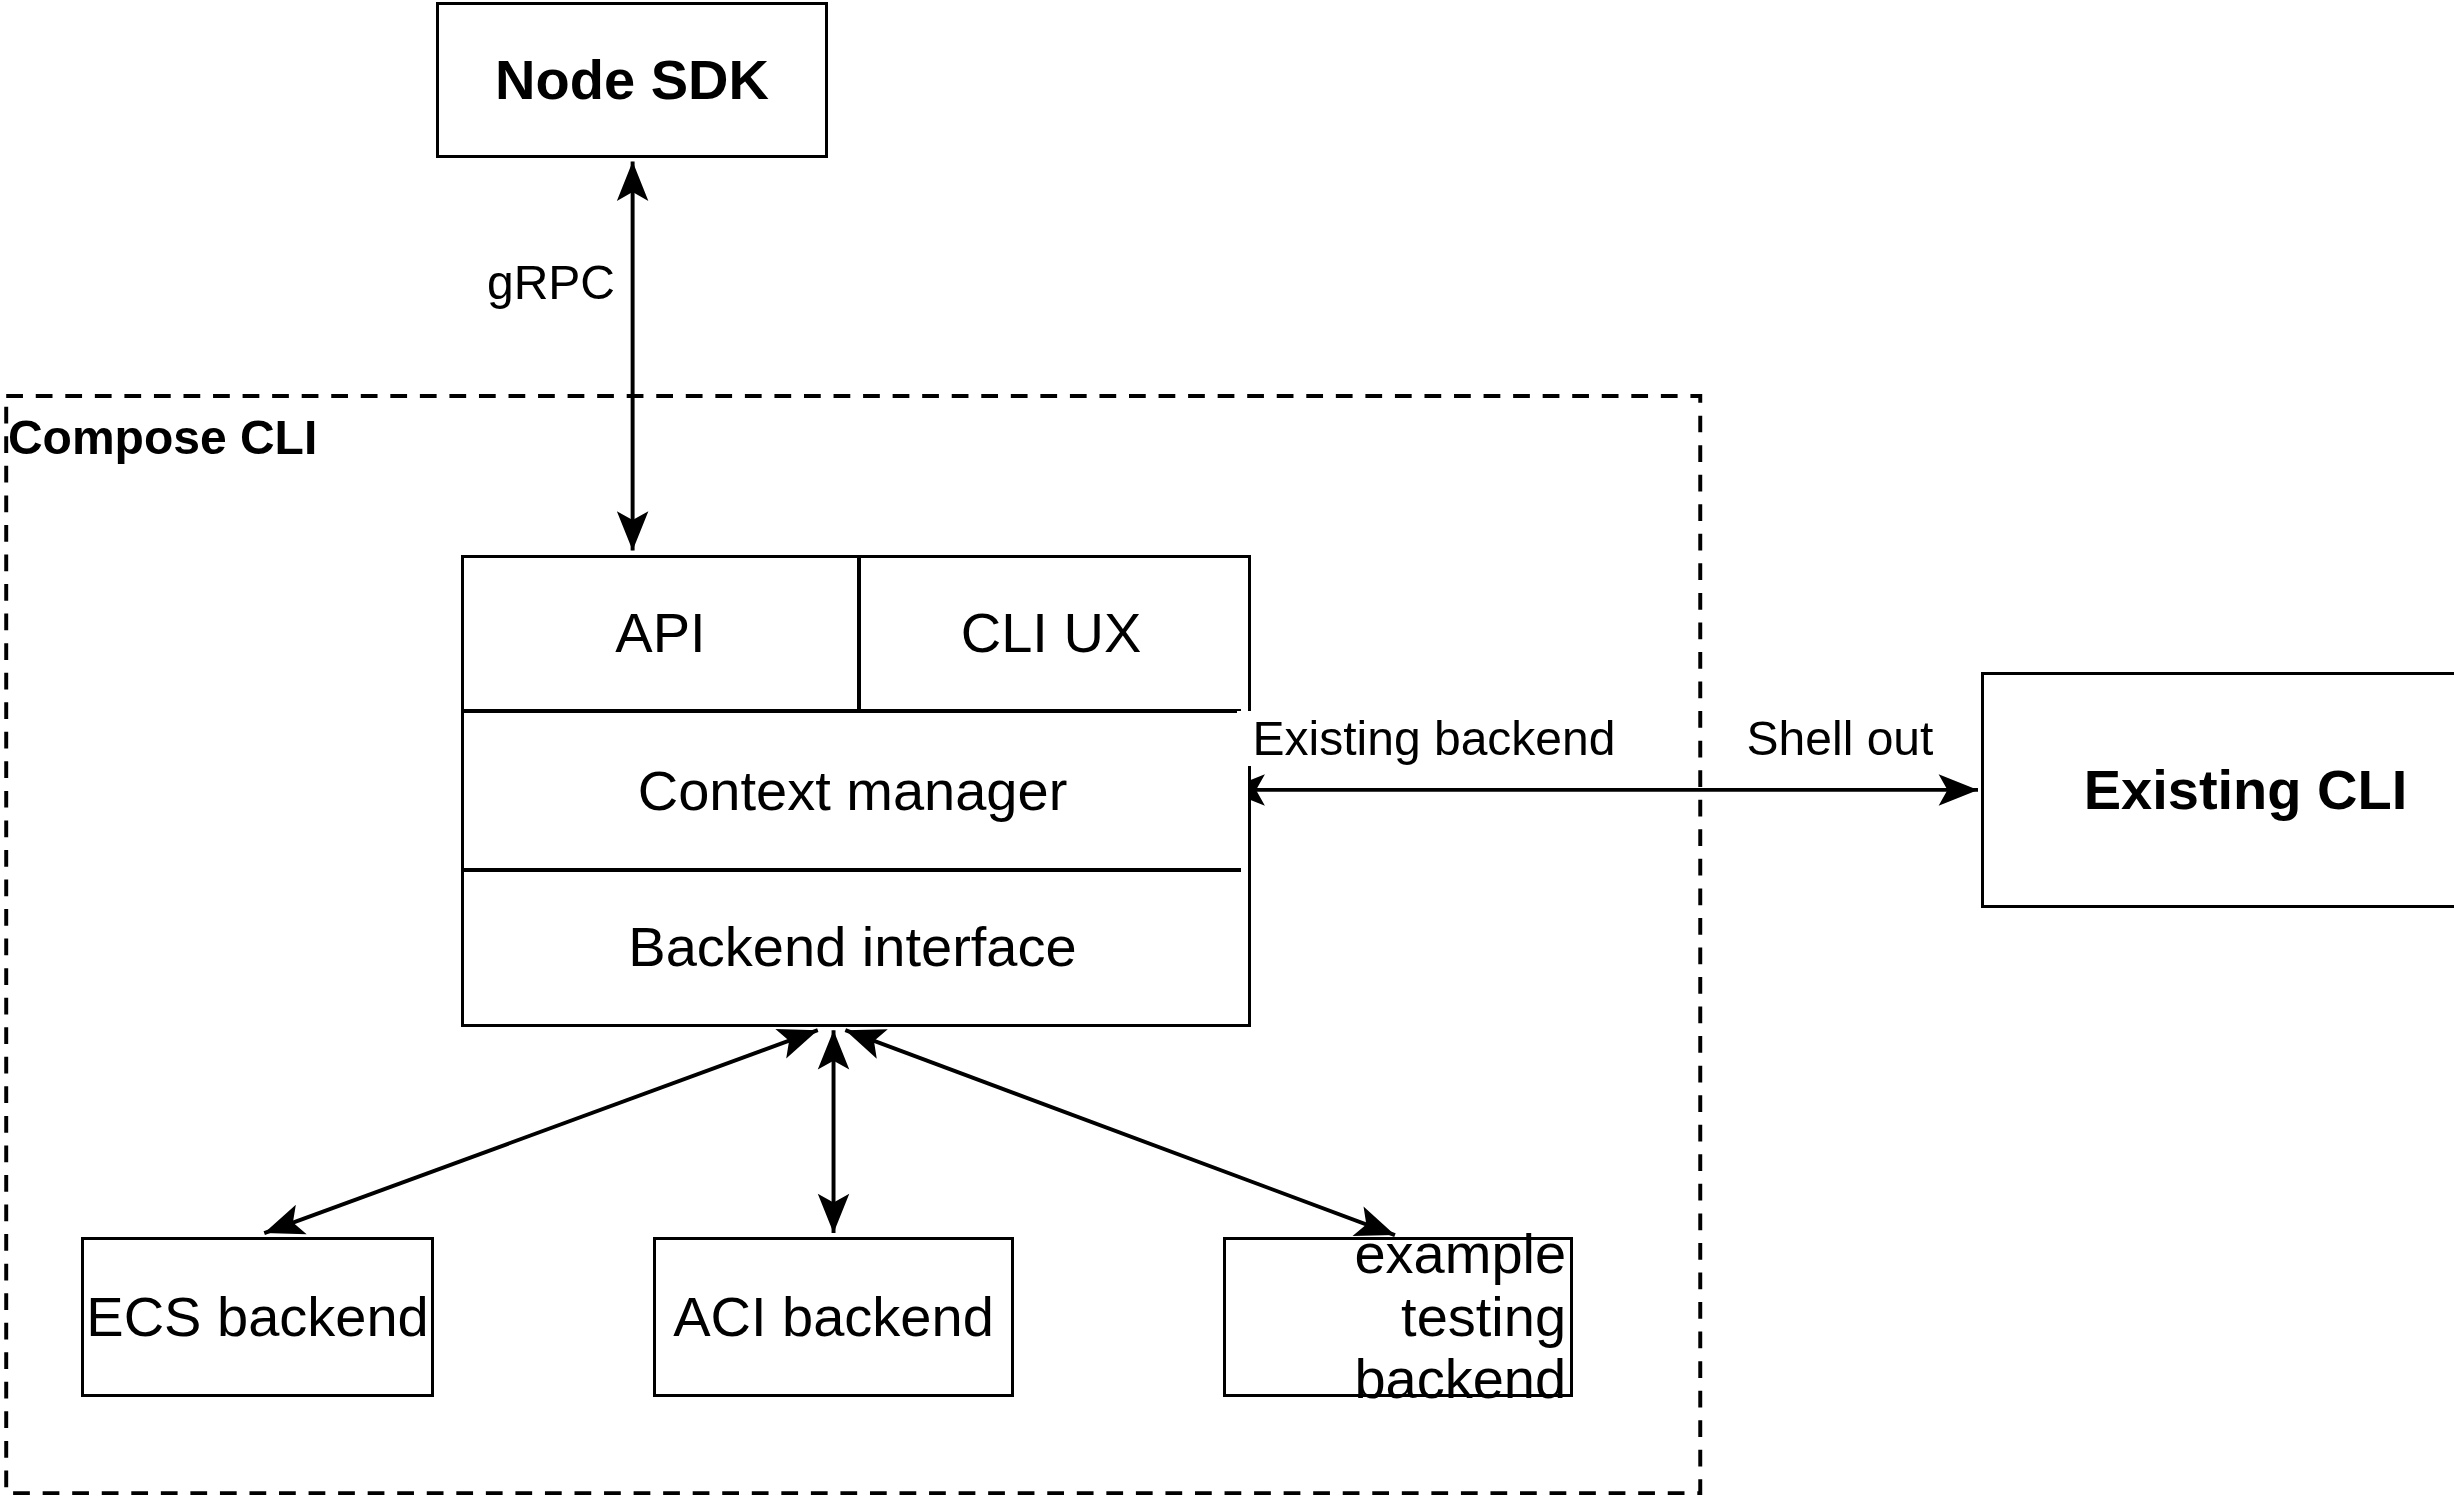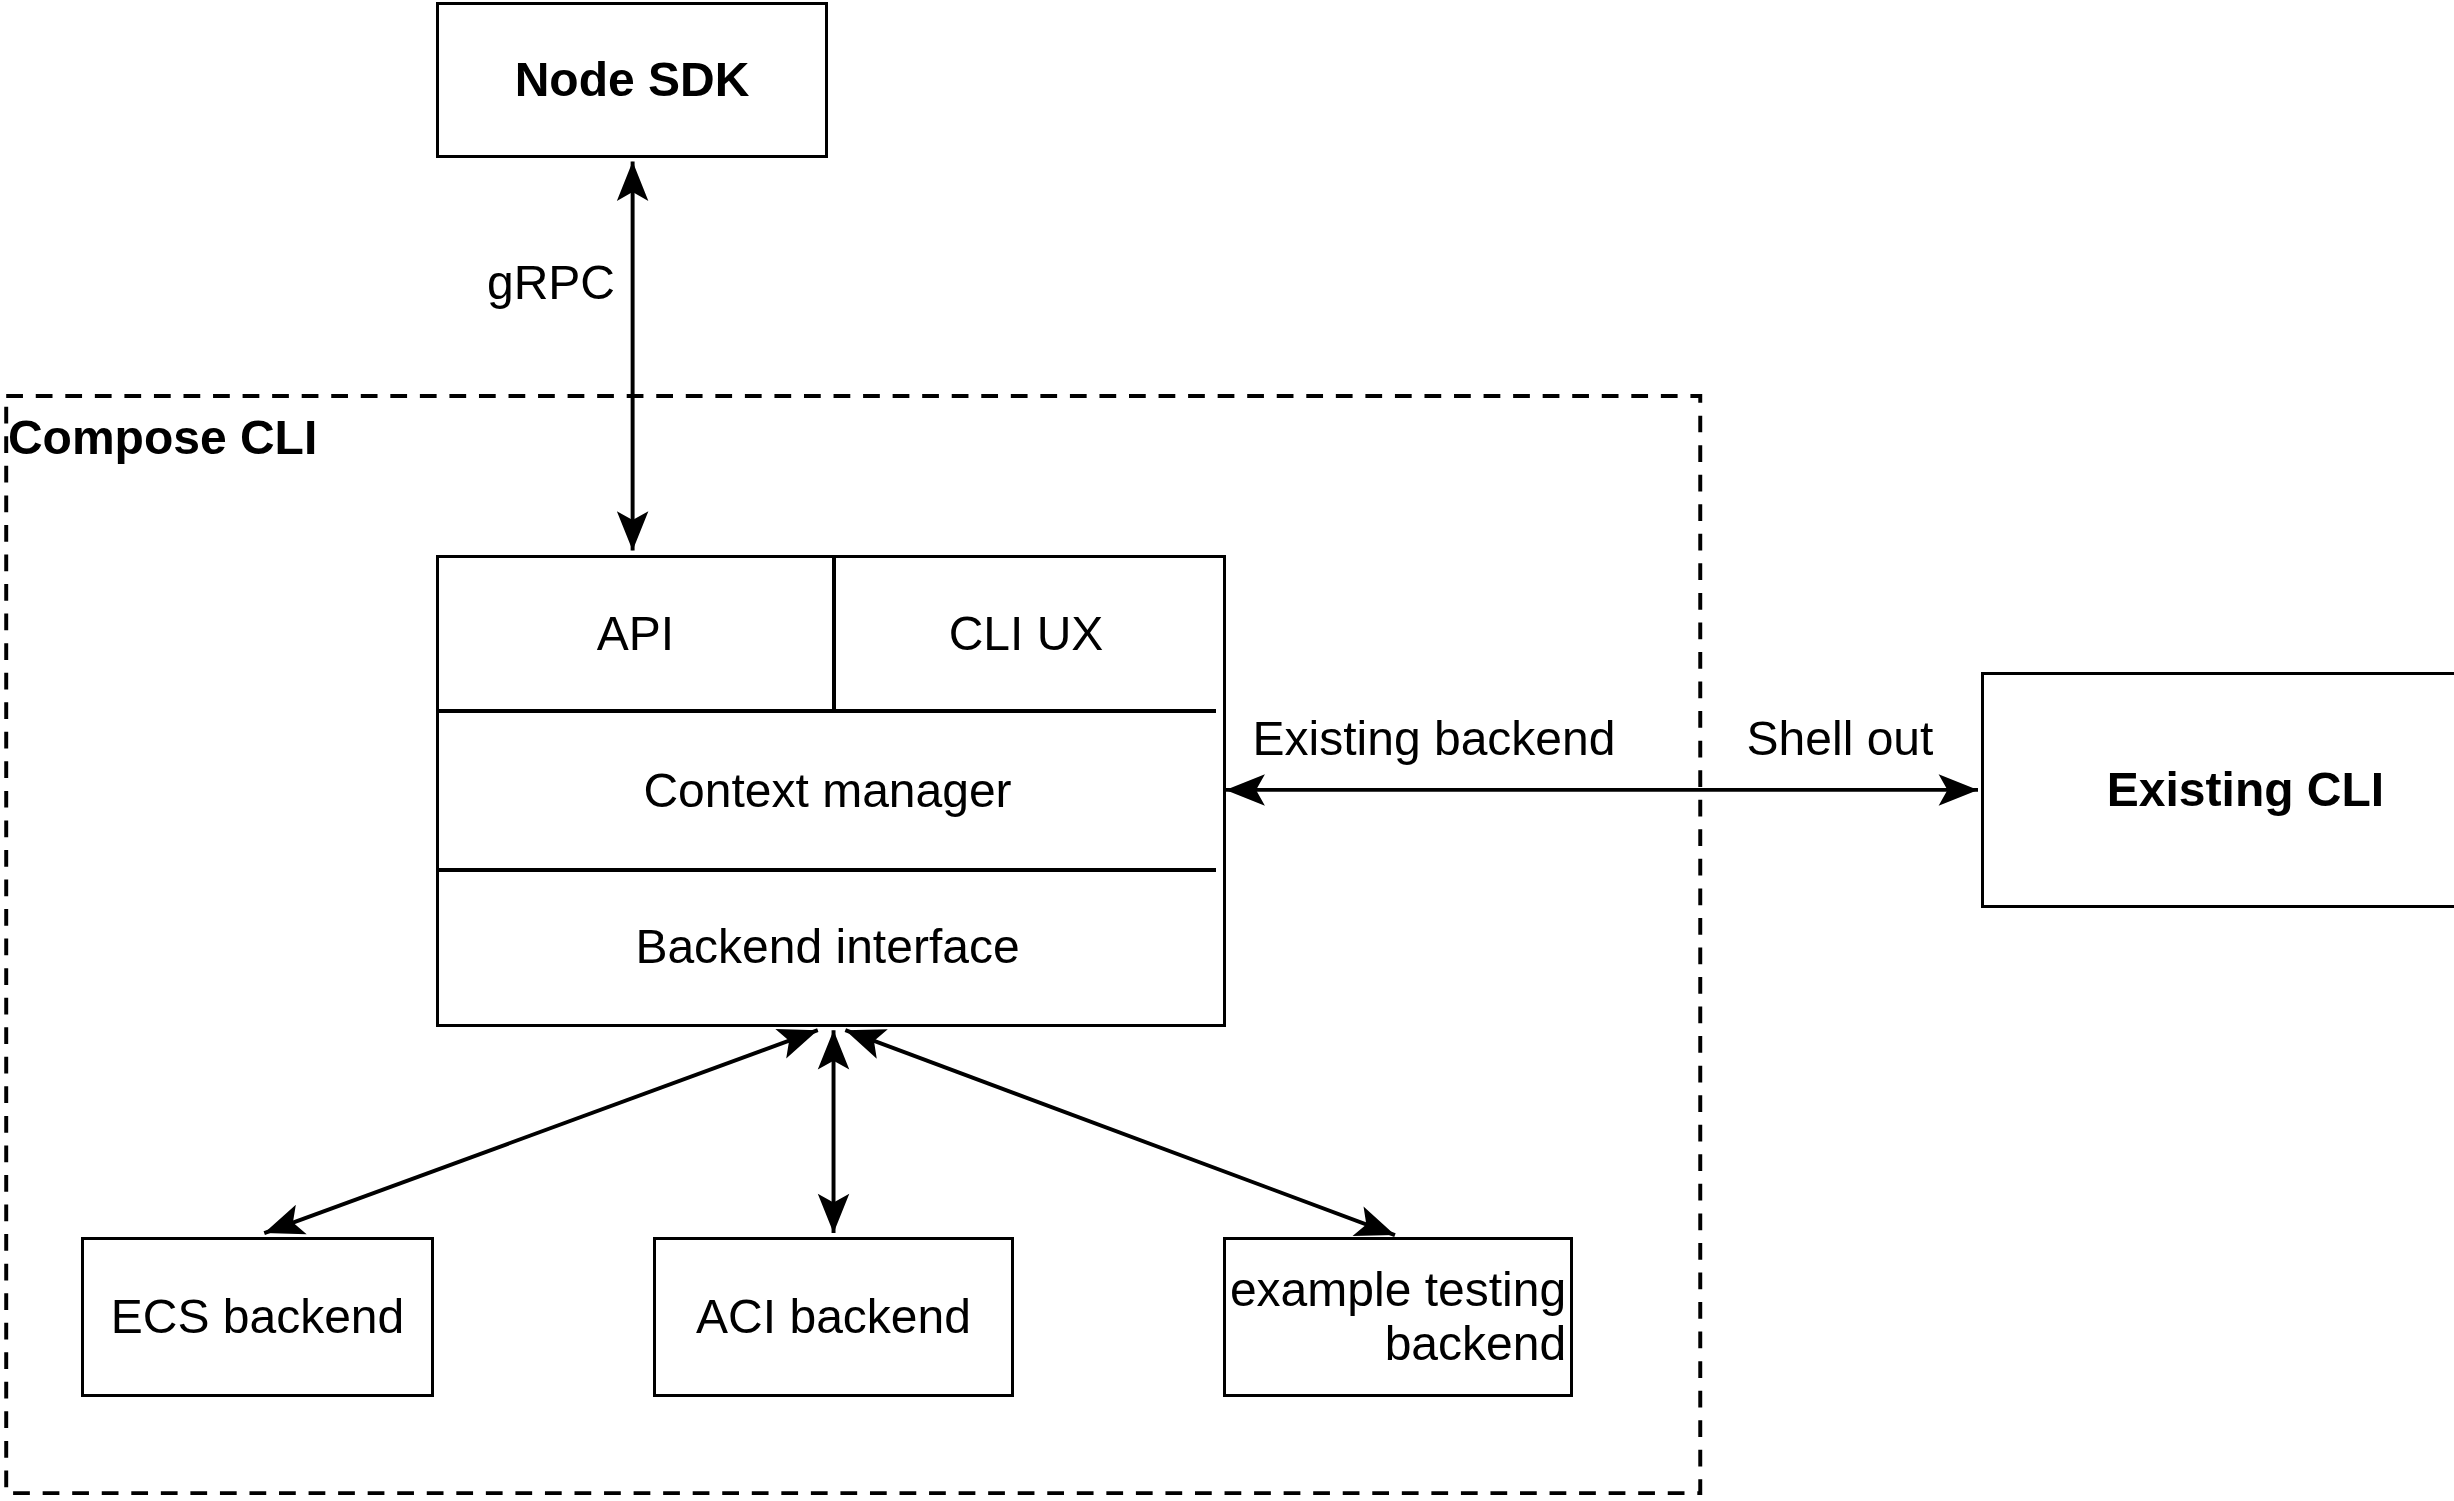--- a/index.html
+++ b/index.html
@@ -27,21 +27,21 @@
   #edges-layer .group-border { fill: none; stroke: var(--stroke); stroke-width: 4; stroke-dasharray: 17 13; }
   #arrowhead path { fill: var(--stroke); }
   .node {
     position: absolute;
     border: 3.9px solid var(--stroke);
     background: var(--fill);
     display: flex;
     align-items: center;
     justify-content: center;
     text-align: center;
-    font-size: 48px;
+    font-size: 56px;
     line-height: 1.12;
   }
   .bold { font-weight: bold; }
   .compound { padding: 0; }
   .cell {
     position: absolute;
     display: flex;
     align-items: center;
     justify-content: center;
     text-align: center;
@@ -89,21 +89,21 @@
   </svg>
 
   <div class="node bold" style="left:436px; top:2px; width:392px; height:156px;">
     <span>Node SDK</span>
   </div>
 
   <div class="group-label" style="left:7.9px; top:410px;">Compose CLI</div>
 
   <div class="edge-label" style="left:472px; top:255px; width:158px; height:55px;">gRPC</div>
 
-  <div class="node compound" style="left:436px; top:555px; width:790px; height:472px;padding-left:8px;">
+  <div class="node compound" style="left:461px; top:555px; width:790px; height:472px;padding-left:8px;">
     <div class="divider" style="left:393px; top:0; width:3.9px; height:151px;"></div>
     <div class="divider" style="left:0; top:151px; width:777px; height:3.9px;"></div>
     <div class="divider" style="left:0; top:310px; width:777px; height:3.9px;"></div>
 
     <div class="cell" style="left:0; top:0; width:393px; height:151px;">
       <span>API</span>
     </div>
     <div class="cell" style="left:397px; top:0; width:380px; height:151px;">
       <span>CLI UX</span>
     </div>

